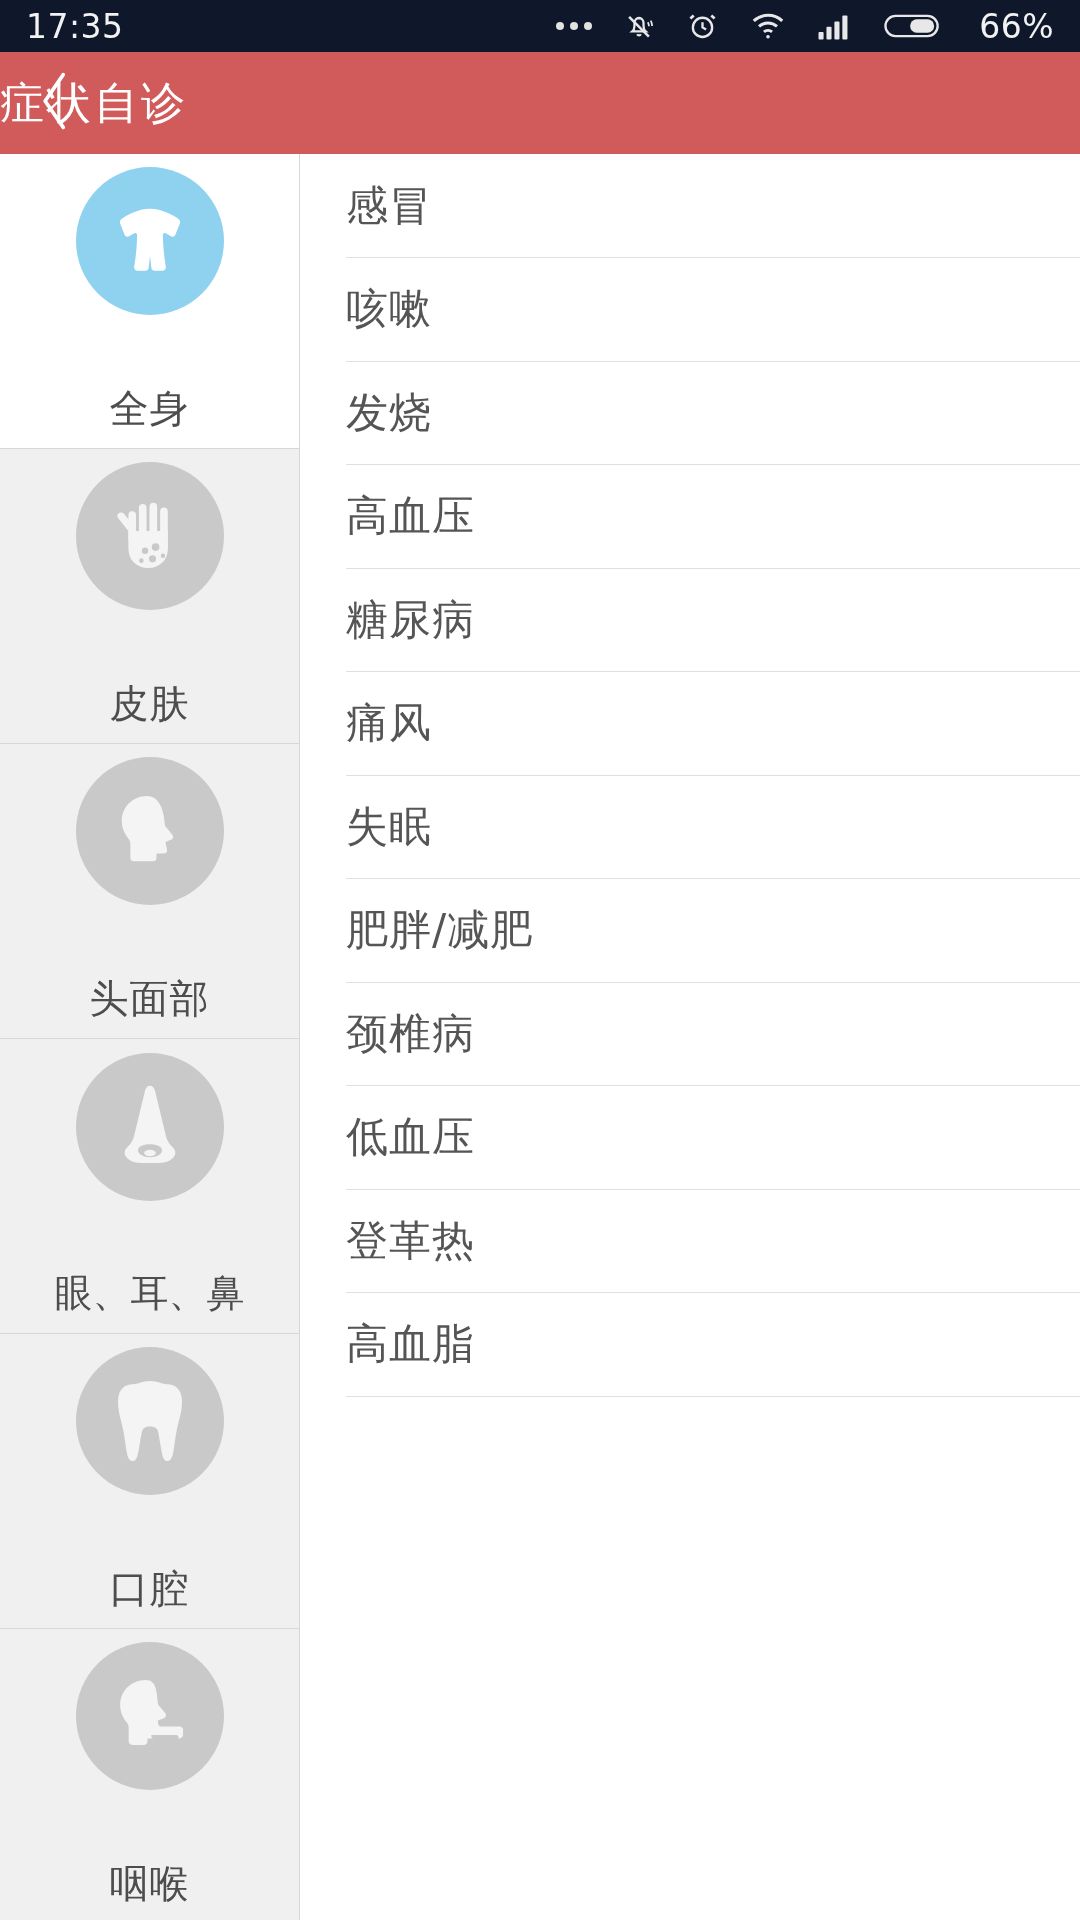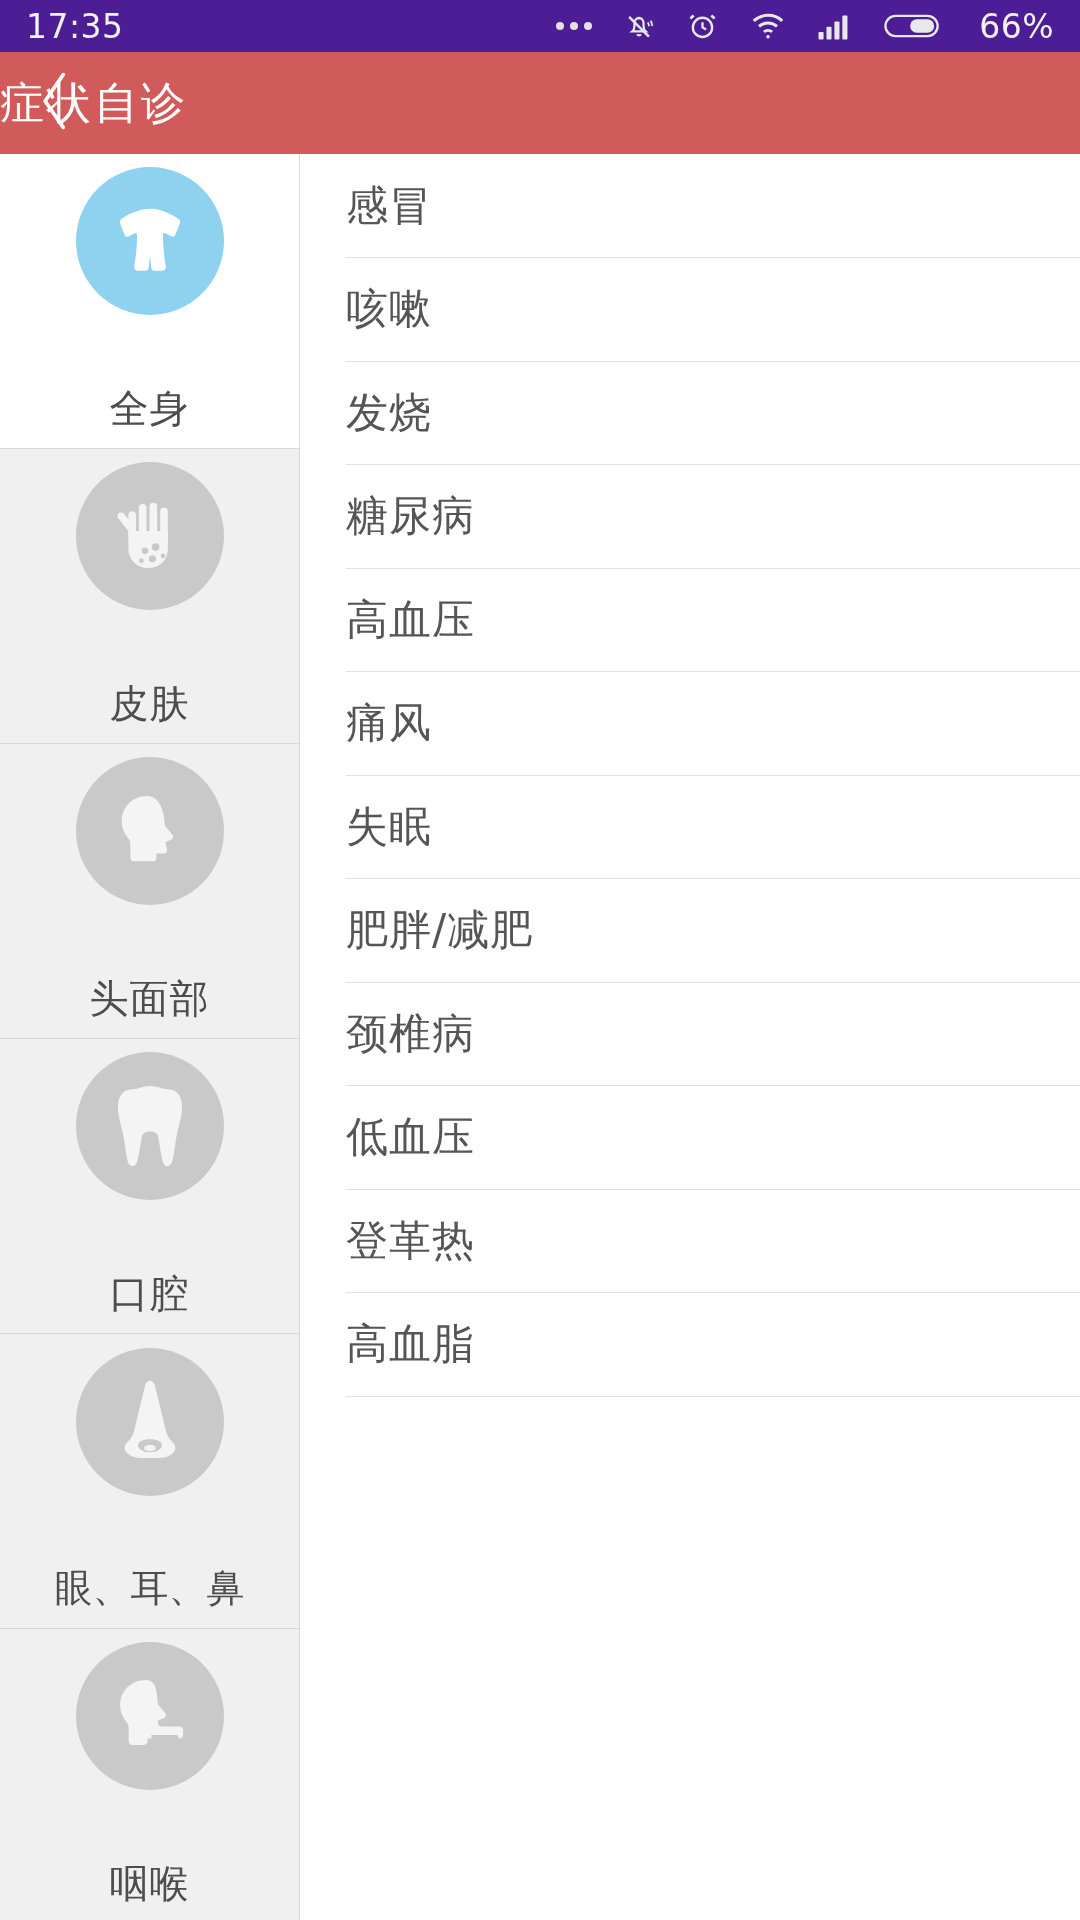--- a/index.html
+++ b/index.html
@@ -6,21 +6,21 @@
   html, body {
     width:1080px; height:1920px;
     font-family:"DejaVu Sans","Liberation Sans",sans-serif;
     background:#ffffff;
     overflow:hidden;
   }
 
   
   .status-bar{
     height:52px; width:1080px;
-    background:#4c1d95;
+    background:#0f172a;
     display:flex; align-items:center;
     padding:0 26px;
     color:#ffffff;
   }
   .status-time{
     font-size:33px; letter-spacing:0.5px;
     color:#f2f2f2; font-weight:400;
   }
   .status-spacer{ flex:1; }
   .status-icons{ display:flex; align-items:center; gap:31px; }
@@ -224,40 +224,40 @@
       <div class="side-icon-wrap">
         <svg width="86" height="86" viewBox="0 0 64 64" fill="#f4f4f4">
           <path d="M30 6c-11 0-19 8.2-19 18.6 0 5.4 2.2 9.6 4.6 12.6 1.2 1.5 1.8 2.6 1.8 4.4V52c0 1.4 1.1 2.5 2.5 2.5h14.6c1.3 0 2.3-1 2.3-2.3v-3.5h5.6c1.5 0 2.6-1.3 2.3-2.8l-1.2-5.8 4.1-1.5c1.6-.6 2.1-2.6 1-3.9l-4.7-5.6c-.6-.7-.8-1.4-.9-2.4C42.3 14.3 37.6 6 30 6z"></path>
         </svg>
       </div>
       <div class="side-label">头面部</div>
     </div>
 
     <div class="side-item">
       <div class="side-icon-wrap">
-        <svg width="76" height="88" viewBox="0 0 56 66" fill="#f4f4f4">
-          <path d="M28 3c-6 0-8.5 2.4-13 2.4C9.5 5.4 4 8.8 4 18.5c0 8 2.4 13.6 4 21.6 1 5 1.6 11.4 2.6 16.6.7 3.7 1.8 6.3 4.2 6.3 2.6 0 3.6-2.6 4.4-6.6 1-5 1.8-11 2.6-14.8.7-3.3 2.9-4.4 6.2-4.4s5.5 1.1 6.2 4.4c.8 3.8 1.6 9.8 2.6 14.8.8 4 1.8 6.6 4.4 6.6 2.4 0 3.5-2.6 4.2-6.3 1-5.2 1.6-11.6 2.6-16.6 1.6-8 4-13.6 4-21.6C52 8.8 46.5 5.4 41 5.4c-4.5 0-7-2.4-13-2.4z"></path>
-        </svg>
-      </div>
-      <div class="side-label">口腔</div>
-    </div>
-
-    <div class="side-item">
-      <div class="side-icon-wrap">
         <svg width="80" height="88" viewBox="0 0 60 66" fill="#f4f4f4">
           <path d="M30 2c-2 0-3.2 1.6-3.7 3.6L18 40c-1.2 4.6-3.4 6.6-5.2 8.4-1.8 1.8-2.4 4.4-1 6.6 2 3.2 6.4 5 11.6 5h13.2c5.2 0 9.6-1.8 11.6-5 1.4-2.2.8-4.8-1-6.6-1.8-1.8-4-3.8-5.2-8.4L33.7 5.6C33.2 3.6 32 2 30 2z"></path>
           <path d="M21 50.5c0-2.8 3.6-4.6 9-4.6s9 1.8 9 4.6-3.6 5.2-9 5.2-9-2.4-9-5.2z" fill="#c9c9c9"></path>
           <ellipse cx="30" cy="52.5" rx="4.4" ry="2.4" fill="#f4f4f4"></ellipse>
         </svg>
       </div>
       <div class="side-label tight">眼、耳、鼻</div>
     </div>
 
     <div class="side-item">
       <div class="side-icon-wrap">
+        <svg width="76" height="88" viewBox="0 0 56 66" fill="#f4f4f4">
+          <path d="M28 3c-6 0-8.5 2.4-13 2.4C9.5 5.4 4 8.8 4 18.5c0 8 2.4 13.6 4 21.6 1 5 1.6 11.4 2.6 16.6.7 3.7 1.8 6.3 4.2 6.3 2.6 0 3.6-2.6 4.4-6.6 1-5 1.8-11 2.6-14.8.7-3.3 2.9-4.4 6.2-4.4s5.5 1.1 6.2 4.4c.8 3.8 1.6 9.8 2.6 14.8.8 4 1.8 6.6 4.4 6.6 2.4 0 3.5-2.6 4.2-6.3 1-5.2 1.6-11.6 2.6-16.6 1.6-8 4-13.6 4-21.6C52 8.8 46.5 5.4 41 5.4c-4.5 0-7-2.4-13-2.4z"></path>
+        </svg>
+      </div>
+      <div class="side-label">口腔</div>
+    </div>
+
+    <div class="side-item">
+      <div class="side-icon-wrap">
         <svg width="88" height="88" viewBox="0 0 66 64" fill="#f4f4f4">
           <path d="M30 5c-11.2 0-19.4 8.2-19.4 18.8 0 5.4 2.2 9.6 4.6 12.6 1.2 1.5 1.8 2.6 1.8 4.4V51c0 1.5 1.2 2.7 2.7 2.7h8.9c1.4 0 2.5-1.1 2.5-2.5v-2.4h24.2c1.4 0 2.5-1.1 2.5-2.5v-3.9c0-1.4-1.1-2.5-2.5-2.5H41.5c-1.3 0-2.3-1-2.4-2.3l-.2-2.3 4.5-1.6c1.6-.6 2.1-2.6 1-3.9l-4.7-5.6c-.6-.7-.8-1.4-.9-2.4C38.1 13.3 37.5 5 30 5z"></path>
           <path d="M34 46.3h18.6c1 0 1.8.8 1.8 1.8v1.1H36c-1.1 0-2-.9-2-2z" fill="#c9c9c9"></path>
         </svg>
       </div>
       <div class="side-label">咽喉</div>
     </div>
 
   </div>
 
@@ -265,26 +265,26 @@
     <div class="list-row">
         <span class="list-text">感冒</span>
       </div>
     <div class="list-row">
         <span class="list-text">咳嗽</span>
       </div>
     <div class="list-row">
         <span class="list-text">发烧</span>
       </div>
     <div class="list-row">
+        <span class="list-text">高血压</span>
+      </div>
+    <div class="list-row">
         <span class="list-text">糖尿病</span>
       </div>
     <div class="list-row">
-        <span class="list-text">高血压</span>
-      </div>
-    <div class="list-row">
         <span class="list-text">痛风</span>
       </div>
     <div class="list-row">
         <span class="list-text">失眠</span>
       </div>
     <div class="list-row">
         <span class="list-text">肥胖/减肥</span>
       </div>
     <div class="list-row">
         <span class="list-text">颈椎病</span>

